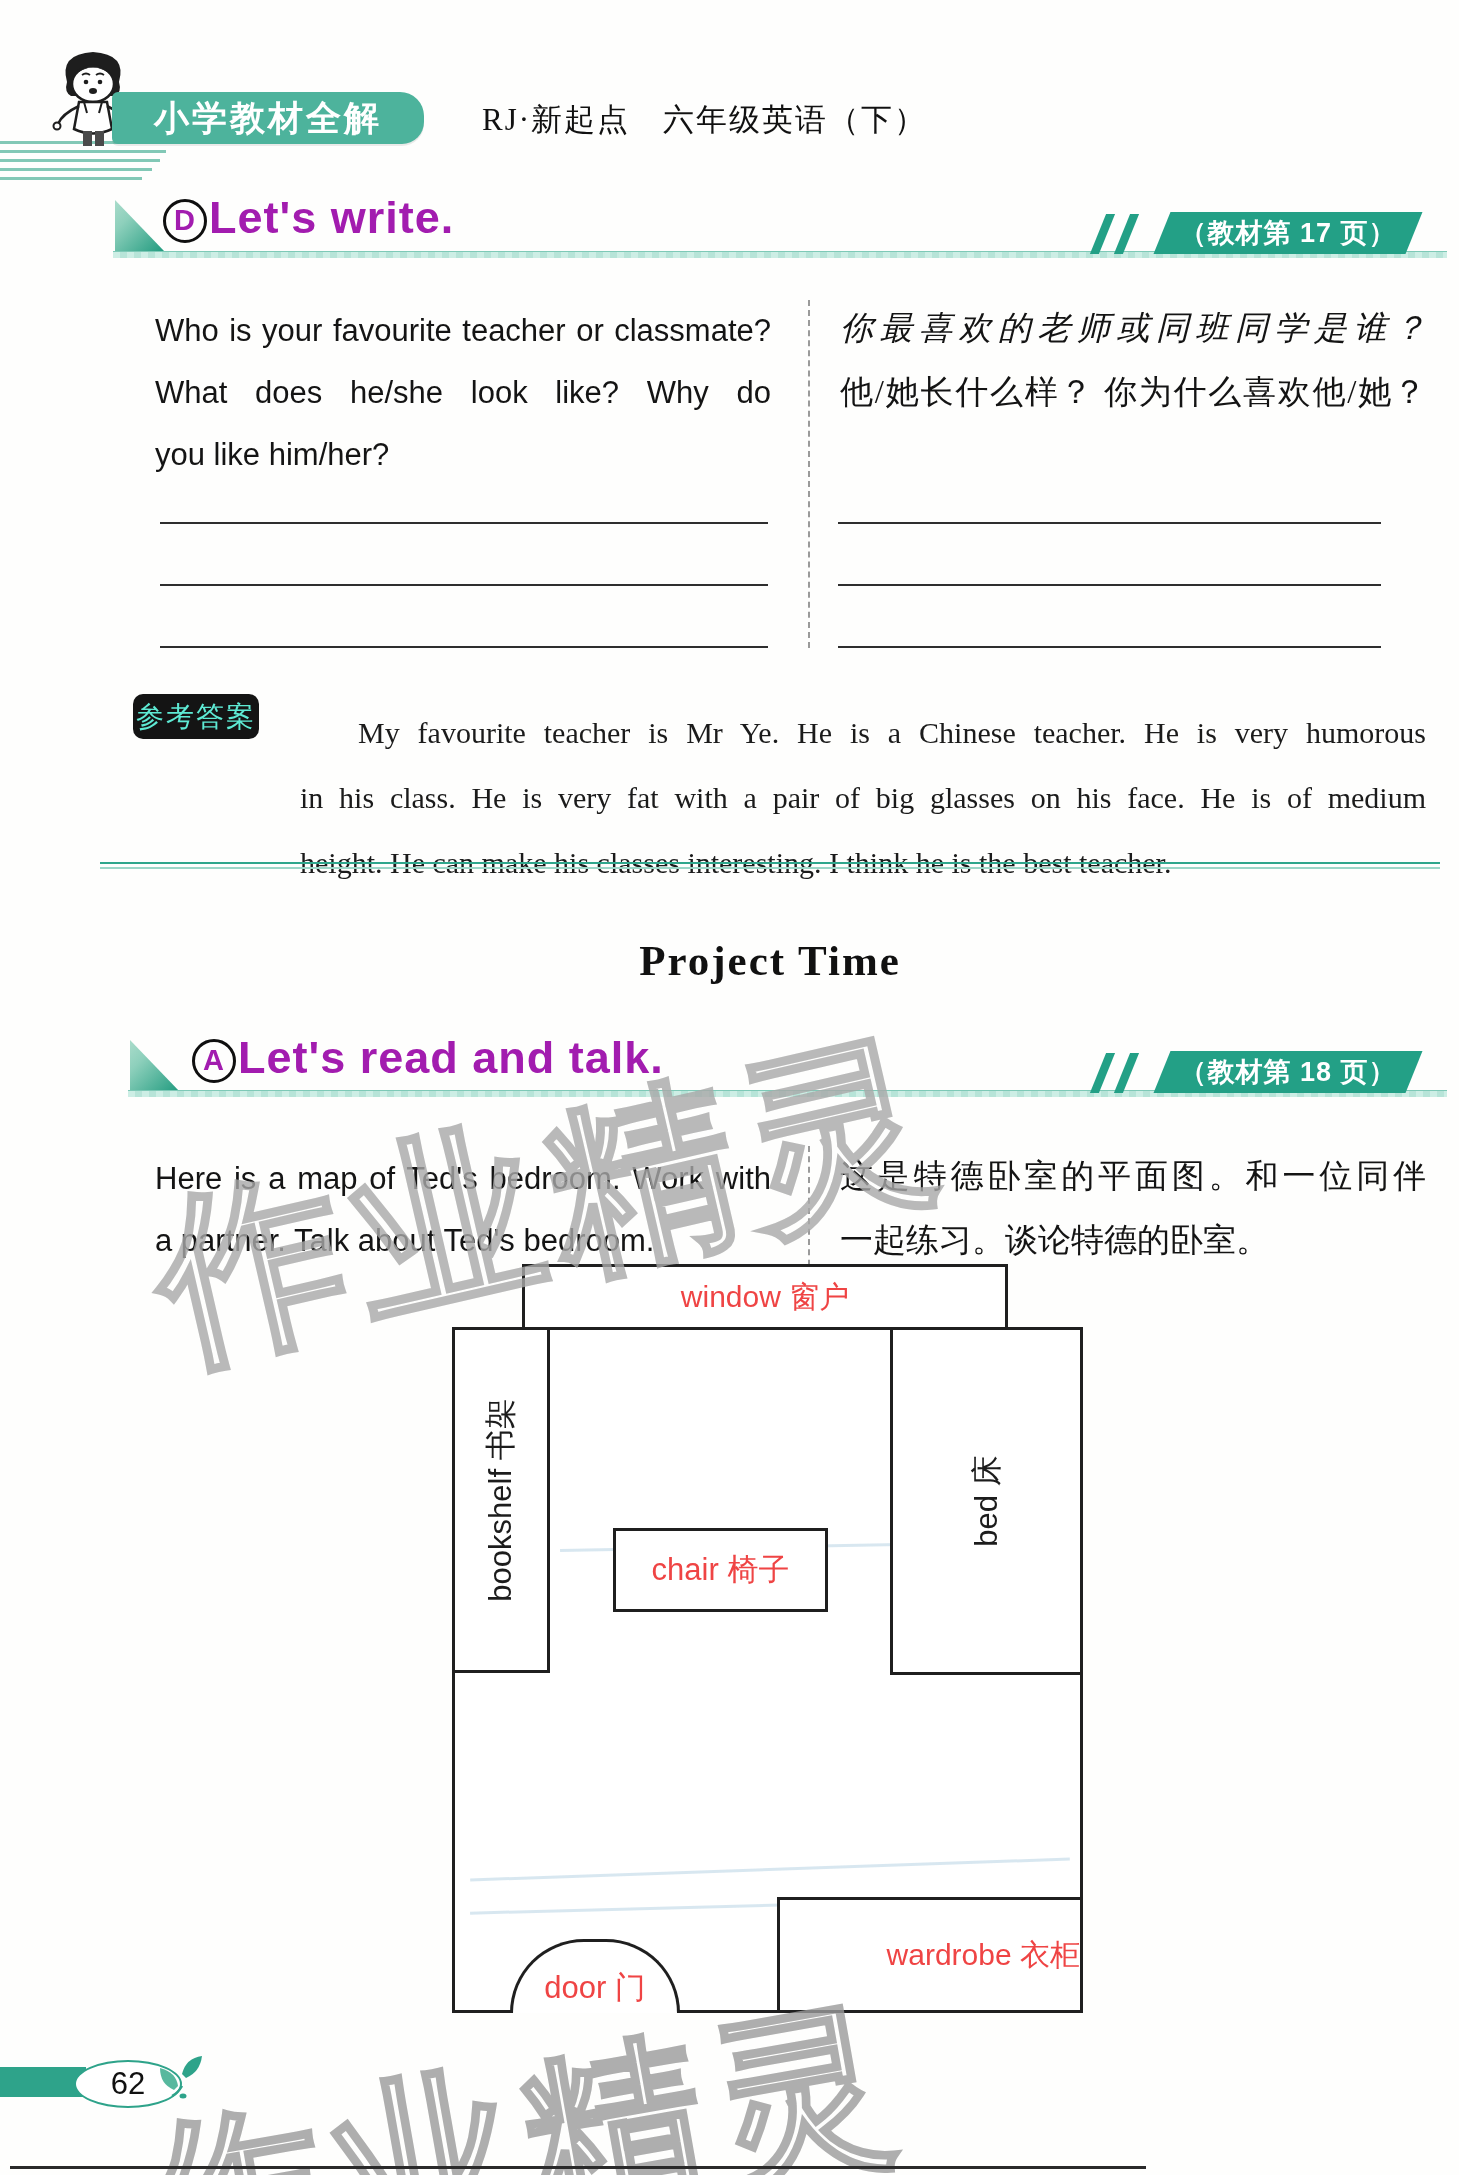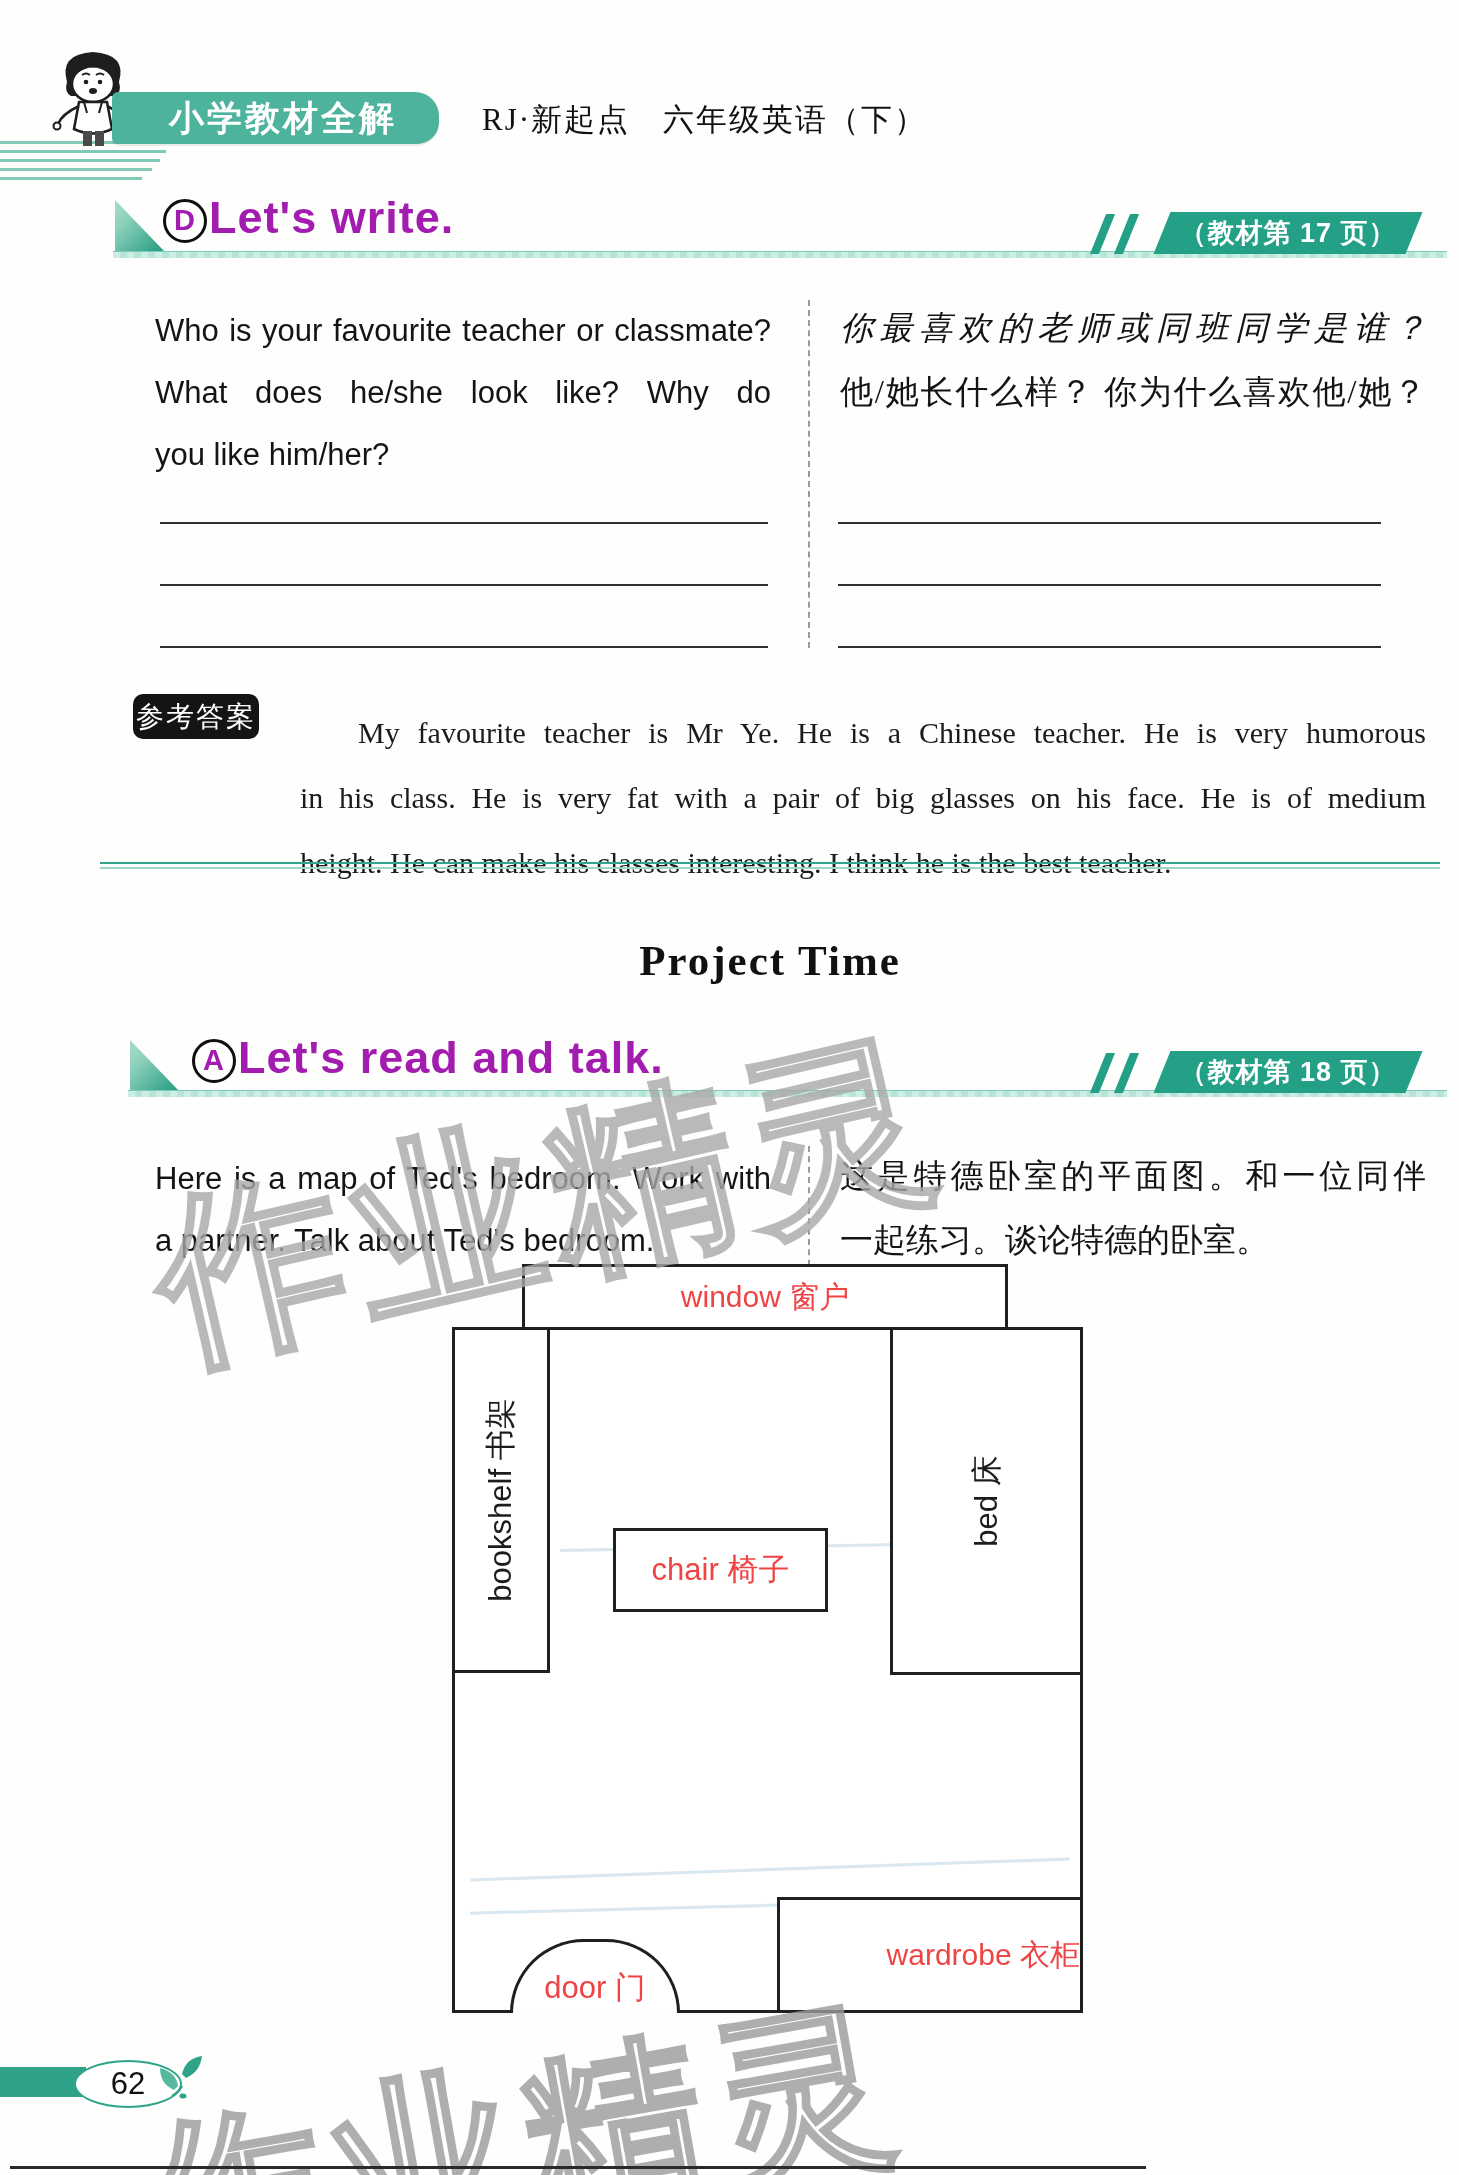--- a/index.html
+++ b/index.html
@@ -11,21 +11,20 @@
   .abs{position:absolute;}
 
   
   .hairline{position:absolute;left:0;height:3px;background:#82c8b6;}
   .brand-banner{
     position:absolute;left:112px;top:92px;width:312px;height:52px;
     background:#4db39c;border-radius:6px 24px 22px 6px;
     display:flex;align-items:center;justify-content:center;
     color:#fff;font-size:35px;font-weight:bold;letter-spacing:3px;
     box-shadow:0 2px 0 rgba(0,0,0,0.08);
-    padding-left:15px;
   }
   .edition{
     position:absolute;left:482px;top:99px;font-size:31px;letter-spacing:2px;
     font-family:"Liberation Serif",serif;color:#111;
   }
 
   
   .sec-triangle{
     position:absolute;width:50px;height:52px;
     background:linear-gradient(135deg,#aadcCB 0%,#8ed0bc 30%,#1f9a7e 100%);
@@ -62,21 +61,21 @@
   .zh-col{position:absolute;left:840px;width:586px;font-size:33px;color:#141414;
           font-family:"Liberation Serif",serif;}
   .tline{height:62px;line-height:62px;white-space:nowrap;}
   .jline{white-space:normal;text-align:justify;text-align-last:justify;}
   .dash-divider{position:absolute;border-left:2px dashed #9a9a9a;width:0;}
 
   .write-line{position:absolute;height:0;border-top:2px solid #2e2e2e;}
 
   .answer-badge{
     position:absolute;left:133px;top:694px;width:126px;height:45px;background:#141414;
-    border-radius:10px;color:#ffffff;display:flex;align-items:center;justify-content:center;
+    border-radius:10px;color:#5eead4;display:flex;align-items:center;justify-content:center;
     font-size:28px;letter-spacing:2px;text-align:center;
   }
   .answer-par{
     position:absolute;left:300px;top:700px;width:1126px;
     font-family:"Liberation Serif",serif;font-size:30px;color:#1b1b1b;
   }
   .answer-par .aline{height:65px;line-height:65px;}
   .answer-par .aline.first{text-indent:58px;}
   .teal-sep{
     position:absolute;left:100px;top:862px;width:1340px;height:3px;

